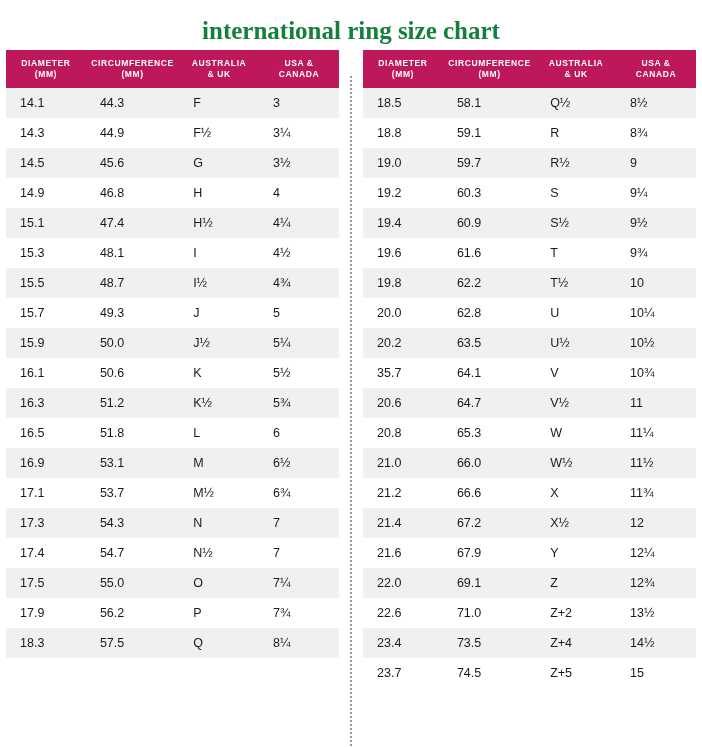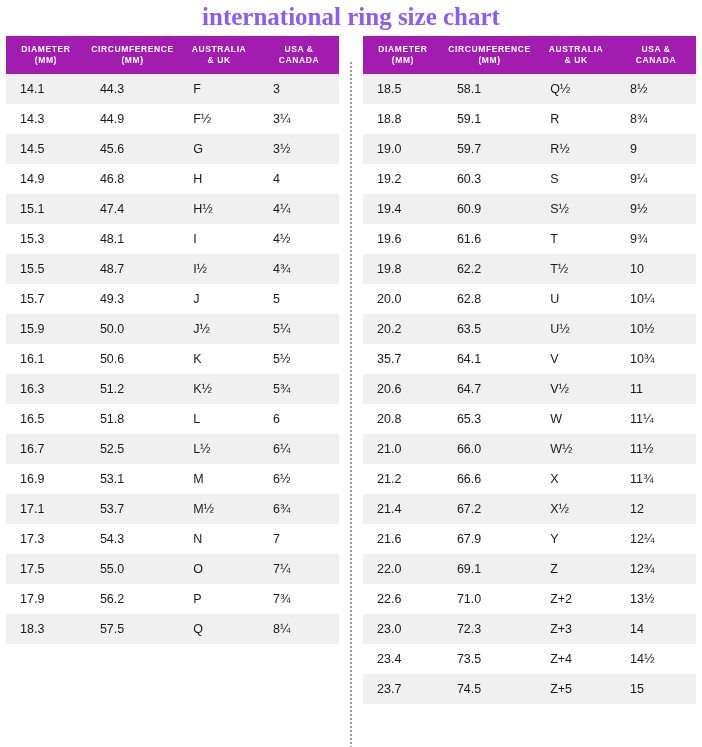--- a/index.html
+++ b/index.html
@@ -21,22 +21,22 @@
     box-sizing: border-box;
   }
   .title {
     text-align: center;
     font-family: "Liberation Serif", serif;
     font-weight: bold;
     font-size: 25px;
     line-height: 30px;
     letter-spacing: 0px;
     margin: 0;
-    padding: 2px 0 4px 0;
-    color: #8b5cf6;
+    padding: 16px 0 4px 0;
+    color: #15803d;
   }
   .tables {
     display: flex;
     flex-direction: row;
     align-items: flex-start;
     justify-content: space-between;
     padding: 0 6px;
     box-sizing: border-box;
   }
   .table-wrap {
@@ -54,21 +54,21 @@
     width: 0;
     border-left: 2px dotted #9a9a9a;
     height: 690px;
   }
   table {
     border-collapse: collapse;
     width: 100%;
     table-layout: fixed;
   }
   thead th {
-    background: #a21caf;
+    background: #be185d;
     color: #ffffff;
     font-size: 8.5px;
     font-weight: bold;
     letter-spacing: 0.6px;
     text-align: center;
     padding: 8px 2px;
     line-height: 11px;
     text-transform: uppercase;
     border: none;
   }
@@ -195,41 +195,41 @@
               <td>K½</td>
               <td>5¾</td>
             </tr>
             <tr>
               <td>16.5</td>
               <td>51.8</td>
               <td>L</td>
               <td>6</td>
             </tr>
             <tr>
-              <td>16.7</td>
-              <td>52.5</td>
-              <td>L½</td>
-              <td>6¼</td>
-            </tr>
-            <tr>
               <td>16.9</td>
               <td>53.1</td>
               <td>M</td>
               <td>6½</td>
             </tr>
             <tr>
               <td>17.1</td>
               <td>53.7</td>
               <td>M½</td>
               <td>6¾</td>
             </tr>
             <tr>
               <td>17.3</td>
               <td>54.3</td>
               <td>N</td>
+              <td>7</td>
+            </tr>
+            <tr>
+              <td>17.4</td>
+              <td>54.7</td>
+              <td>N½</td>
               <td>7</td>
             </tr>
             <tr>
               <td>17.5</td>
               <td>55.0</td>
               <td>O</td>
               <td>7¼</td>
             </tr>
             <tr>
               <td>17.9</td>
@@ -382,26 +382,20 @@
               <td>Z</td>
               <td>12¾</td>
             </tr>
             <tr>
               <td>22.6</td>
               <td>71.0</td>
               <td>Z+2</td>
               <td>13½</td>
             </tr>
             <tr>
-              <td>23.0</td>
-              <td>72.3</td>
-              <td>Z+3</td>
-              <td>14</td>
-            </tr>
-            <tr>
               <td>23.4</td>
               <td>73.5</td>
               <td>Z+4</td>
               <td>14½</td>
             </tr>
             <tr>
               <td>23.7</td>
               <td>74.5</td>
               <td>Z+5</td>
               <td>15</td>

